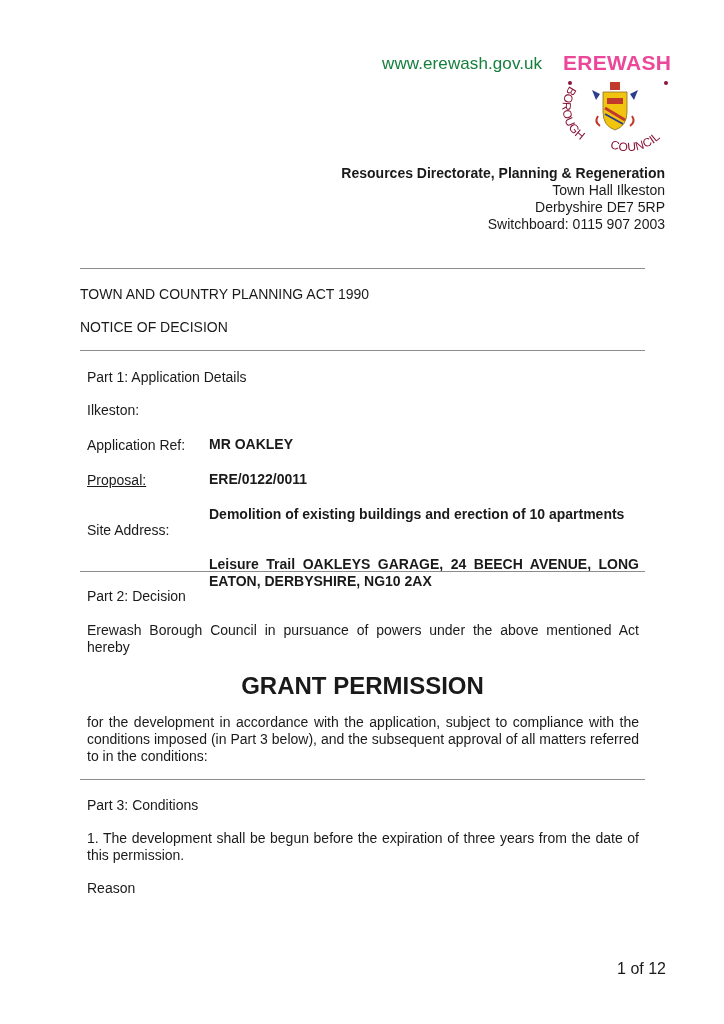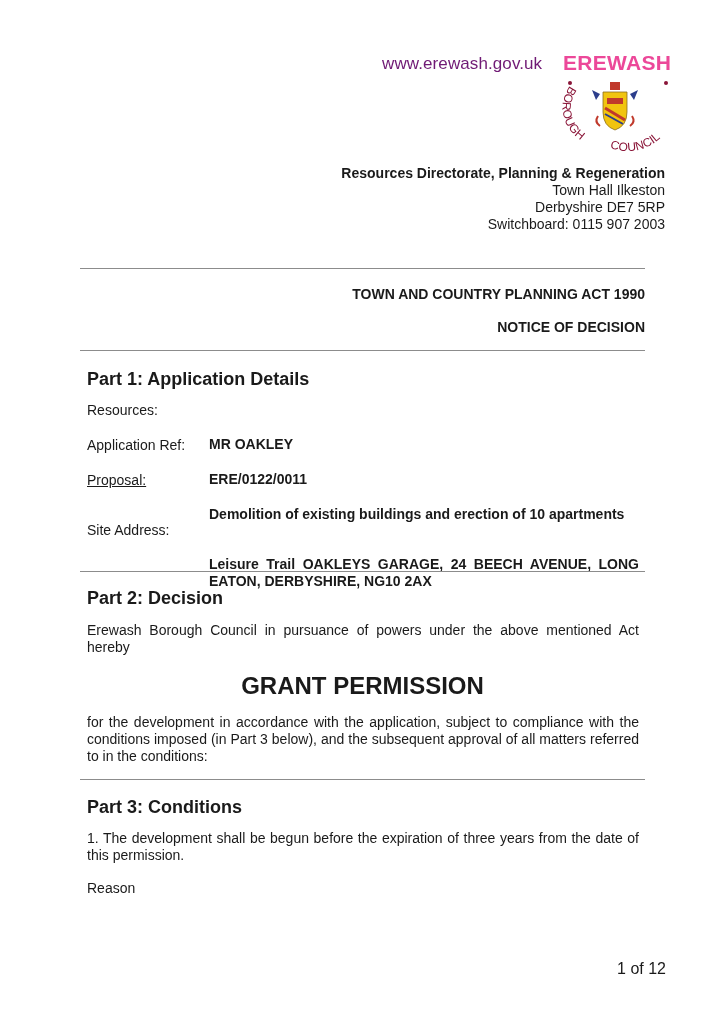--- a/index.html
+++ b/index.html
@@ -1,26 +1,26 @@
 <!DOCTYPE html>
 <html><head>
 <meta charset="utf-8">
 <style>
   html, body { margin: 0; padding: 0; background: #ffffff; }
   body { width: 724px; height: 1024px; position: relative; overflow: hidden;
          font-family: "Liberation Sans", sans-serif; color: #1a1a1a; }
   .abs { position: absolute; }
-  .url { left: 382px; top: 54px; font-size: 17px; color: #701a75; letter-spacing: 0.1px; }
+  .url { left: 382px; top: 54px; font-size: 17px; color: #15803d; letter-spacing: 0.1px; }
   .brand { left: 563px; top: 51px; font-size: 21px; font-weight: bold; color: #ec4899; letter-spacing: 0.3px; }
   .crest-wrap { left: 556px; top: 76px; width: 118px; height: 78px; }
   .addr { right: 59px; top: 165px; text-align: right; font-size: 14px; line-height: 17px; }
   .addr .dept { font-weight: bold; }
   .rule { left: 80px; width: 565px; height: 0; border-top: 1.5px solid #8c8c8c; }
-  .center { left: 80px; width: 565px; text-align: right; font-weight: bold; font-size: 14px; }
-  .h { left: 87px; font-weight: bold; font-size: 18px; }
+  .center { left: 80px; width: 565px; text-align: left; font-weight: normal; font-size: 14px; }
+  .h { left: 87px; font-weight: normal; font-size: 14px; }
   .label { left: 87px; font-size: 14px; }
   .val { left: 209px; width: 430px; font-weight: bold; font-size: 14px; line-height: 17px; text-align: justify; margin-top: 34px; }
   .val.just { text-align-last: left; }
   .para { left: 87px; width: 552px; font-size: 14px; line-height: 17px; text-align: justify; }
   .grant { left: 80px; width: 565px; text-align: center; font-weight: bold; font-size: 24px; }
   .page { right: 58px; top: 960px; font-size: 16px; }
 </style>
 </head>
 <body>
 
@@ -61,21 +61,21 @@
   <div>Switchboard: 0115 907 2003</div>
 </div>
 
 <div class="abs rule" style="top:268px;"></div>
 <div class="abs center" style="top:286px;">TOWN AND COUNTRY PLANNING ACT 1990</div>
 <div class="abs center" style="top:319px;">NOTICE OF DECISION</div>
 <div class="abs rule" style="top:350px;"></div>
 
 <div class="abs h" style="top:369px;">Part 1: Application Details</div>
 
-<div class="abs label" style="top:402px;">Resources:</div>
+<div class="abs label" style="top:402px;">Ilkeston:</div>
 <div class="abs val" style="top:402px;">MR OAKLEY</div>
 
 <div class="abs label" style="top:437px;">Application Ref:</div>
 <div class="abs val" style="top:437px;">ERE/0122/0011</div>
 
 <div class="abs label" style="top:472px;text-decoration:underline;">Proposal:</div>
 <div class="abs val just" style="top:472px;">Demolition of existing buildings and erection of 10 apartments</div>
 
 <div class="abs label" style="top:522px;">Site Address:</div>
 <div class="abs val just" style="top:522px;">Leisure Trail OAKLEYS GARAGE, 24 BEECH AVENUE, LONG EATON, DERBYSHIRE, NG10 2AX</div>

